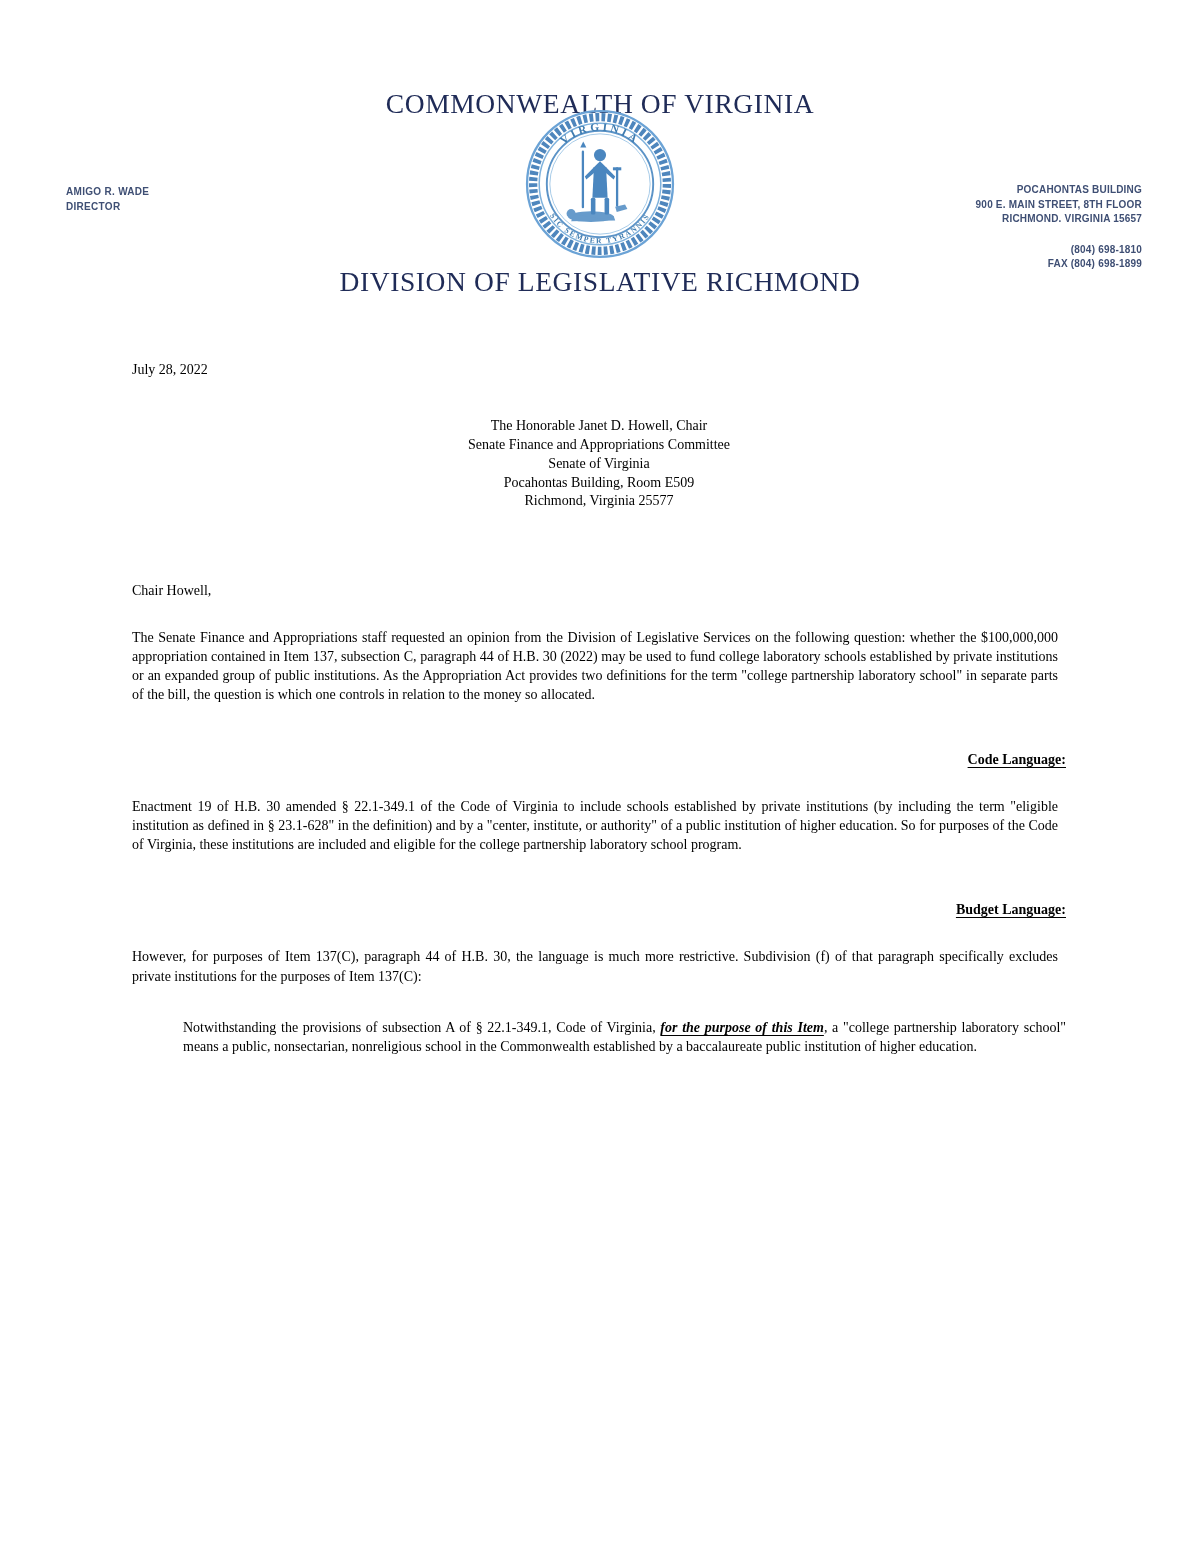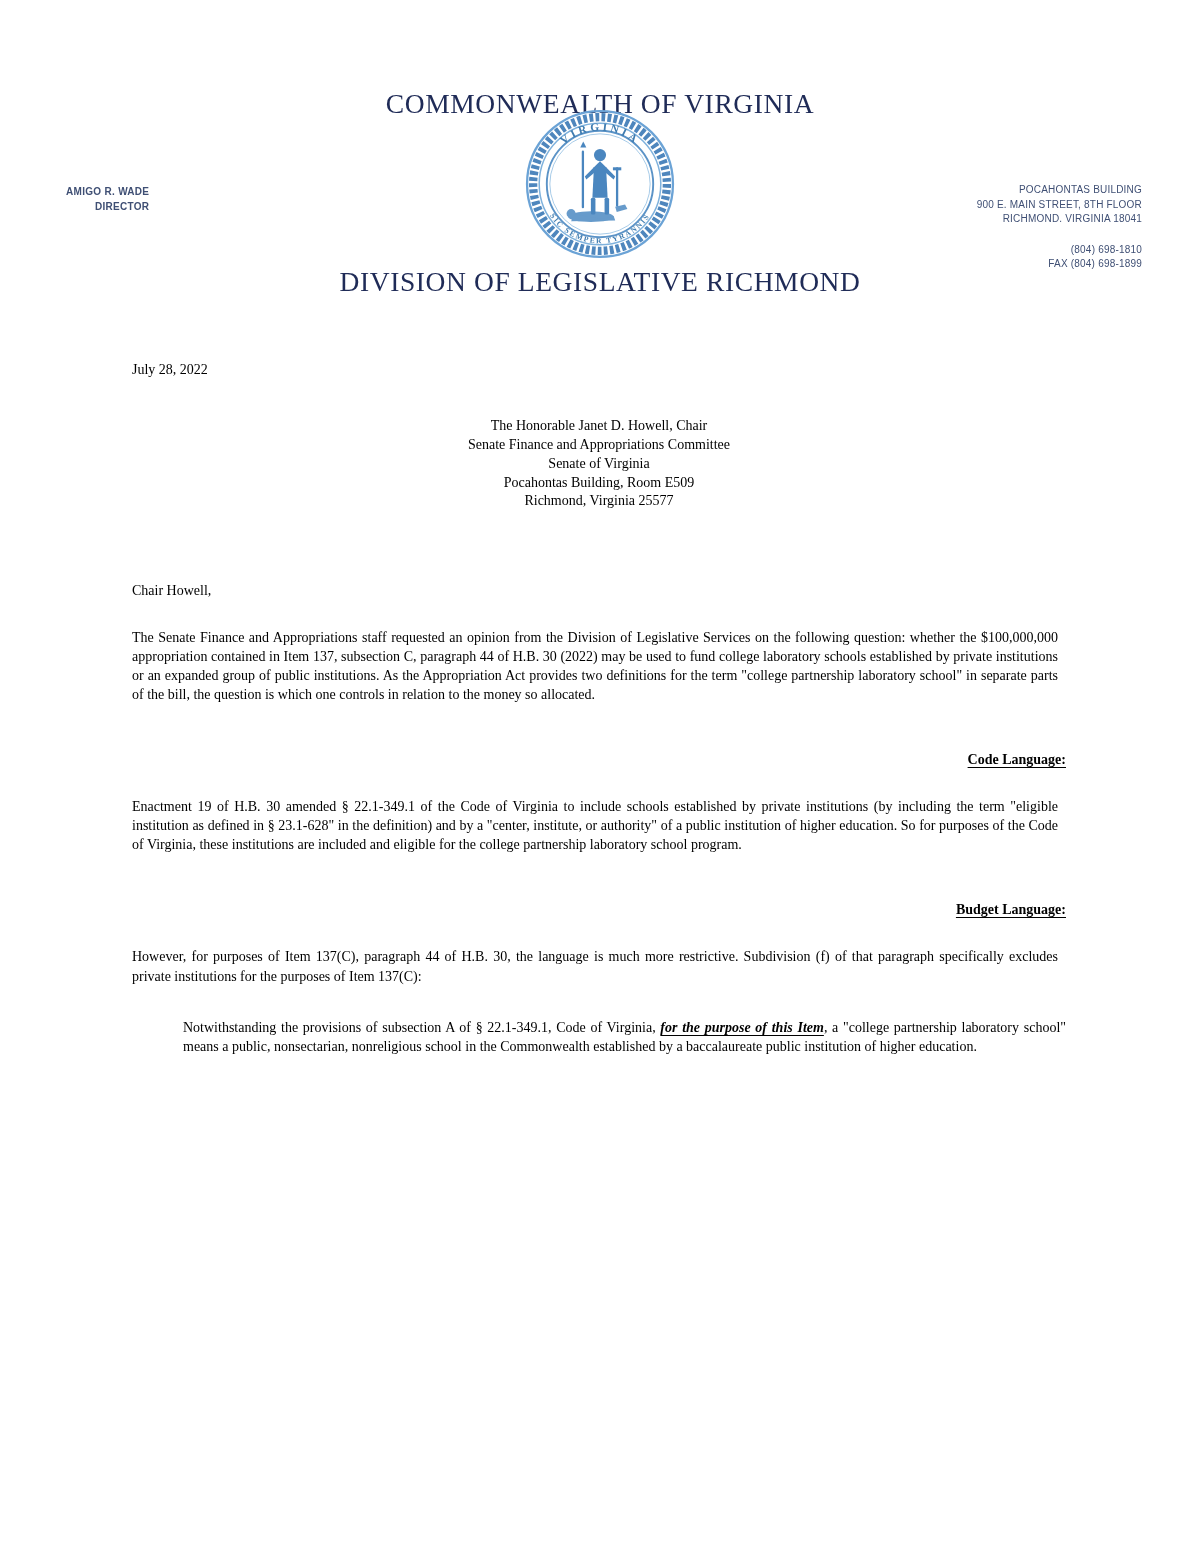--- a/index.html
+++ b/index.html
@@ -61,29 +61,29 @@
   .lh-left {
     position: absolute;
     top: 185px;
     left: 66px;
     font-family: "Liberation Sans", "DejaVu Sans", sans-serif;
     font-size: 10px;
     font-weight: bold;
     line-height: 1.45;
     letter-spacing: 0.3px;
     color: #3f4f74;
-    text-align: right;
+    text-align: left;
   }
   .lh-right {
     position: absolute;
     top: 183px;
     right: 58px;
     font-family: "Liberation Sans", "DejaVu Sans", sans-serif;
     font-size: 10px;
-    font-weight: normal;
+    font-weight: bold;
     line-height: 1.45;
     letter-spacing: 0.2px;
     color: #3f4f74;
     text-align: right;
     white-space: nowrap;
   }
   .lh-right .phones {
     margin-top: 16px;
   }
 
@@ -191,21 +191,21 @@
     </div>
 
     <div class="lh-left">
       <div>AMIGO R. WADE</div>
       <div>DIRECTOR</div>
     </div>
 
     <div class="lh-right">
       <div>POCAHONTAS BUILDING</div>
       <div>900 E. MAIN STREET, 8TH FLOOR</div>
-      <div>RICHMOND. VIRGINIA 18041</div>
+      <div>RICHMOND. VIRGINIA 15657</div>
       <div class="phones">(804) 698-1810</div>
       <div>FAX (804) 698-1899</div>
     </div>
 
     <div class="lh-subtitle">DIVISION OF LEGISLATIVE RICHMOND</div>
   </div>
 
   <div class="letter-body">
 
     <div class="date-line">July 28, 2022</div>

